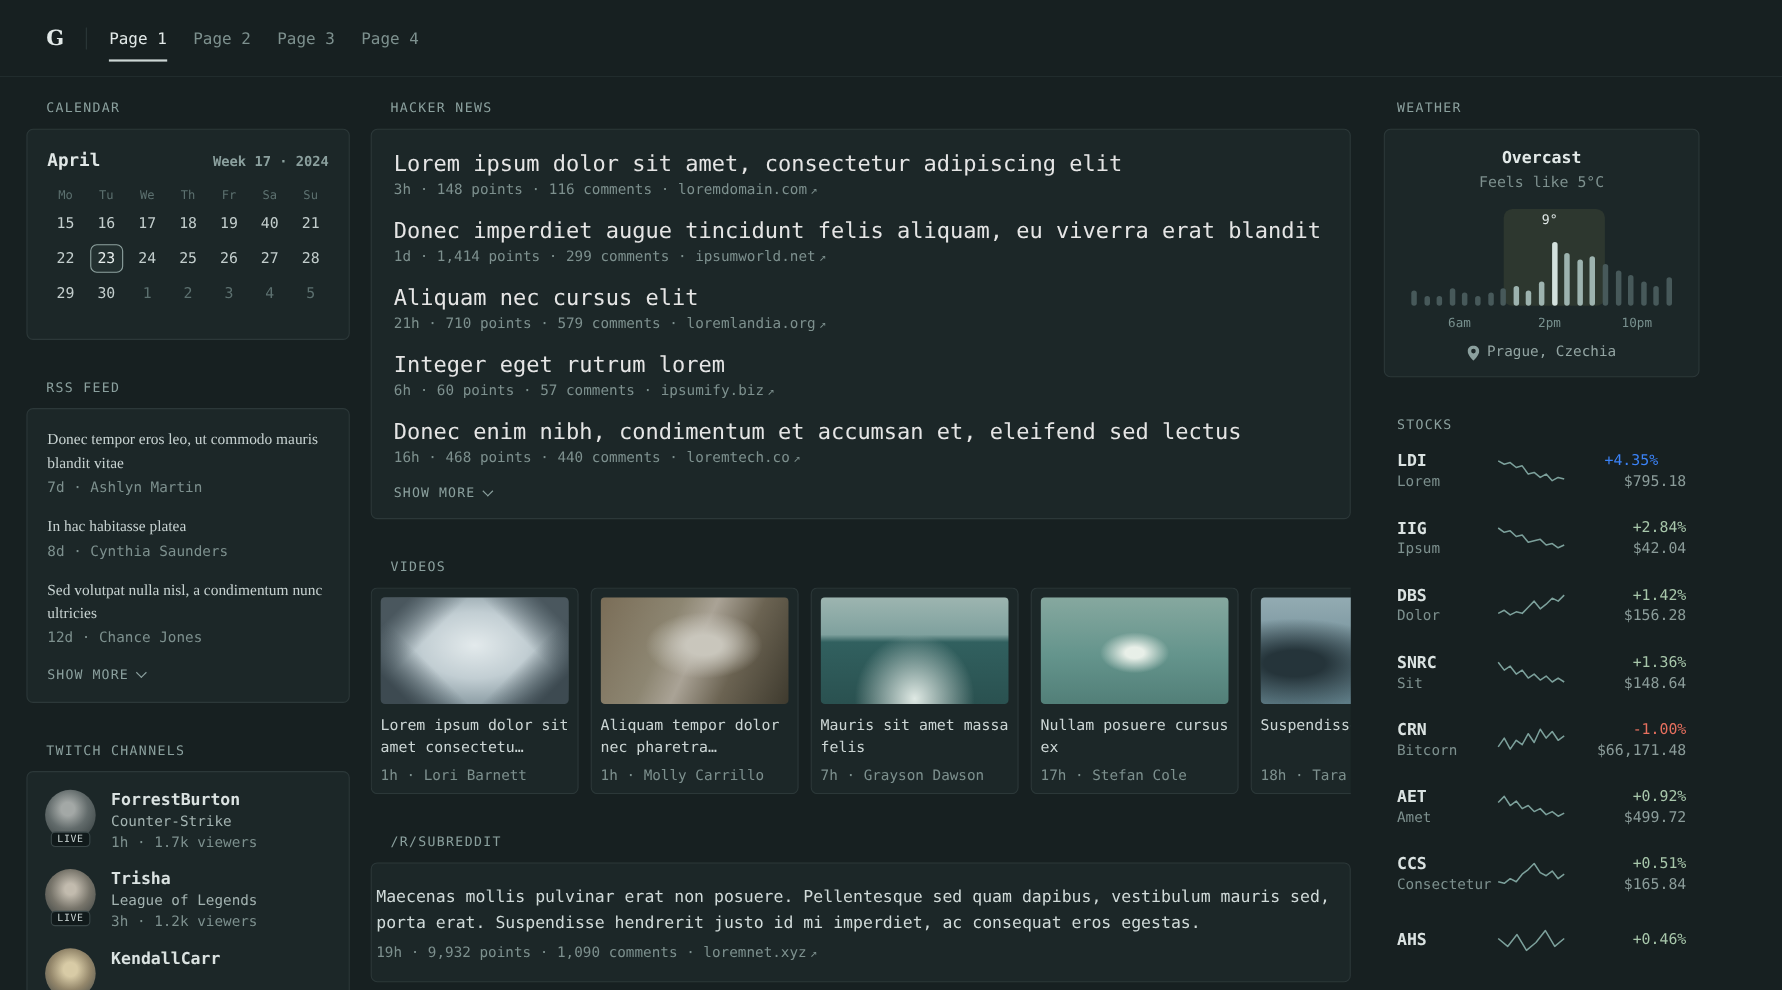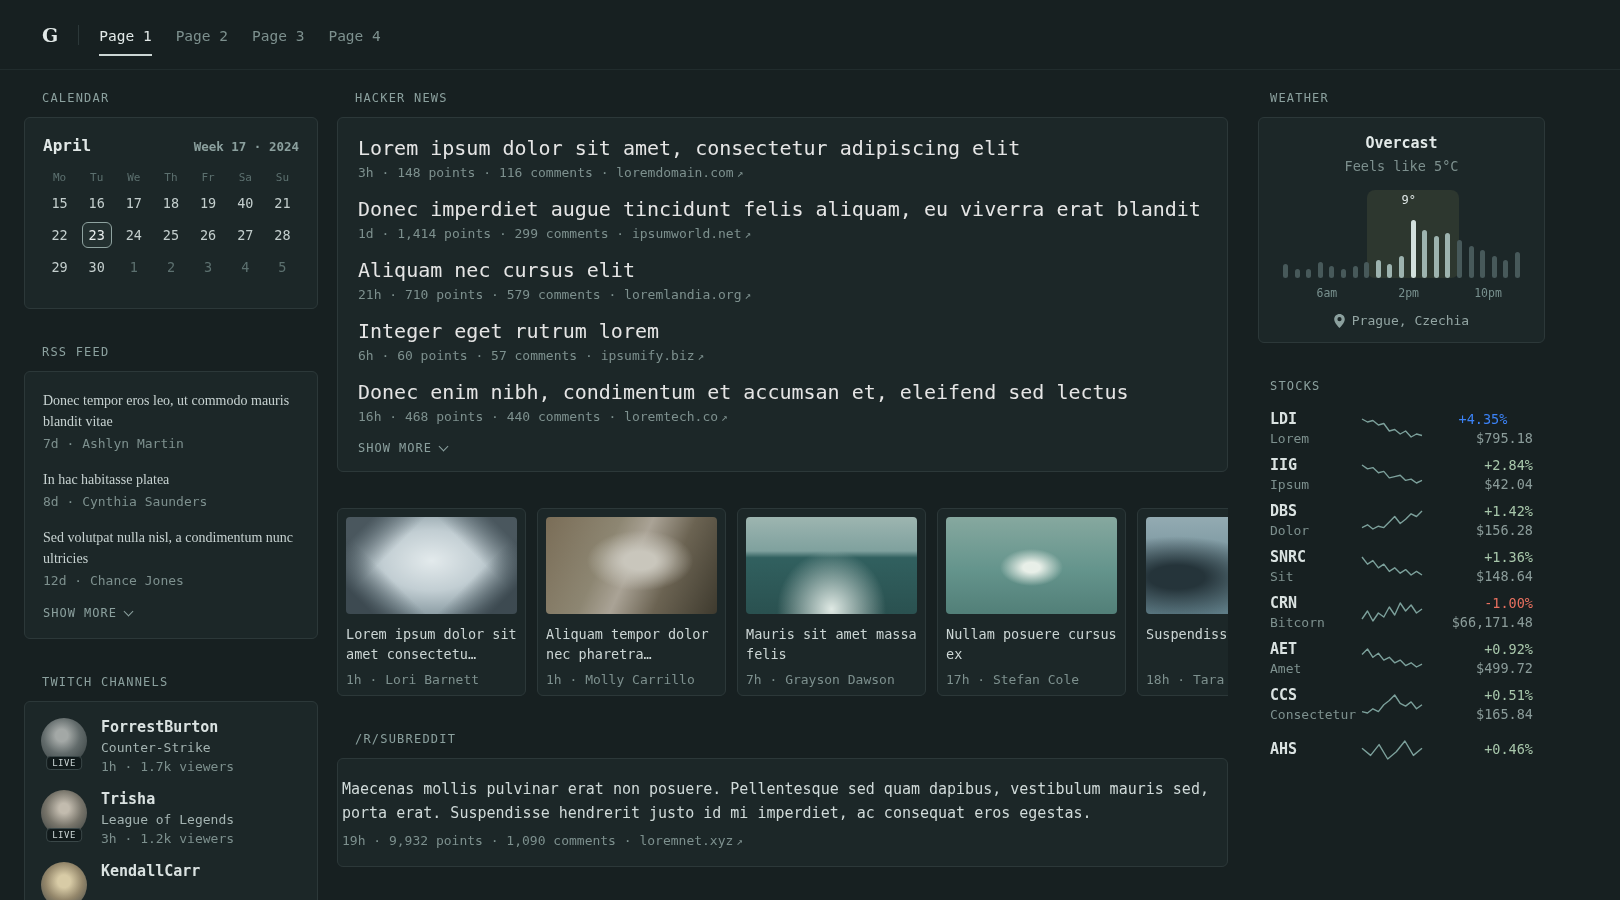--- a/index.html
+++ b/index.html
@@ -111,21 +111,21 @@
   .wbars { position:absolute; left:4px; right:4px; bottom:0; height:62px; display:flex; align-items:flex-end; justify-content:space-between; }
   .wbar { width:5px; border-radius:2.5px; background:#47595a; }
   .wbar.hl { background:#9db3af; }
   .wbar.peak { background:#d3e1dd; }
   .wpeak { position:absolute; top:3px; transform:translateX(-50%); font-size:12px; color:#dfe7e6; }
   .wtimes { position:relative; height:15px; margin:8px 10px 0; }
   .wtimes span { position:absolute; transform:translateX(-50%); font-size:11.5px; color:#78908e; }
   .w-loc { margin-top:12px; display:flex; justify-content:center; align-items:center; gap:7px; font-size:13px; color:#93a5a3; }
 
   
-  .stocks-list { display:flex; flex-direction:column; gap:0; }
+  .stocks-list { display:flex; flex-direction:column; gap:15px; }
   .stock-row { display:grid; grid-template-columns:80px 1fr 100px; align-items:center; height:46px; padding:0 12px; cursor:pointer; }
   .stock-ticker { font-size:15px; font-weight:bold; color:#dae2e1; }
   .stock-name { font-size:13px; color:#7d908e; margin-top:3px; }
   .spark { justify-self:center; }
   .stock-vals { text-align:right; }
   .stock-change { font-size:13.5px; }
   .stock-price { font-size:13.5px; color:#8b9c9a; margin-top:3px; }
 </style>
 </head>
 <body>
@@ -277,20 +277,21 @@
           <div class="meta"><span>16h · 468 points · 440 comments · </span><a class="domain">loremtech.co</a><span class="ext">↗</span></div>
         </article>
         <button class="show-more">
           <span>SHOW MORE</span>
           <span class="chev"></span>
         </button>
       </div>
     </section>
 
     <section class="widget">
+      <h2 class="wtitle">VIDEOS</h2>
       <div class="video-row">
         <article class="card video-card">
           <div class="thumb thumb-1"></div>
           <div class="video-title">Lorem ipsum dolor sit amet consectetu…</div>
           <div class="meta video-meta">1h · Lori Barnett</div>
         </article>
         <article class="card video-card">
           <div class="thumb thumb-2"></div>
           <div class="video-title">Aliquam tempor dolor nec pharetra…</div>
           <div class="meta video-meta">1h · Molly Carrillo</div>

